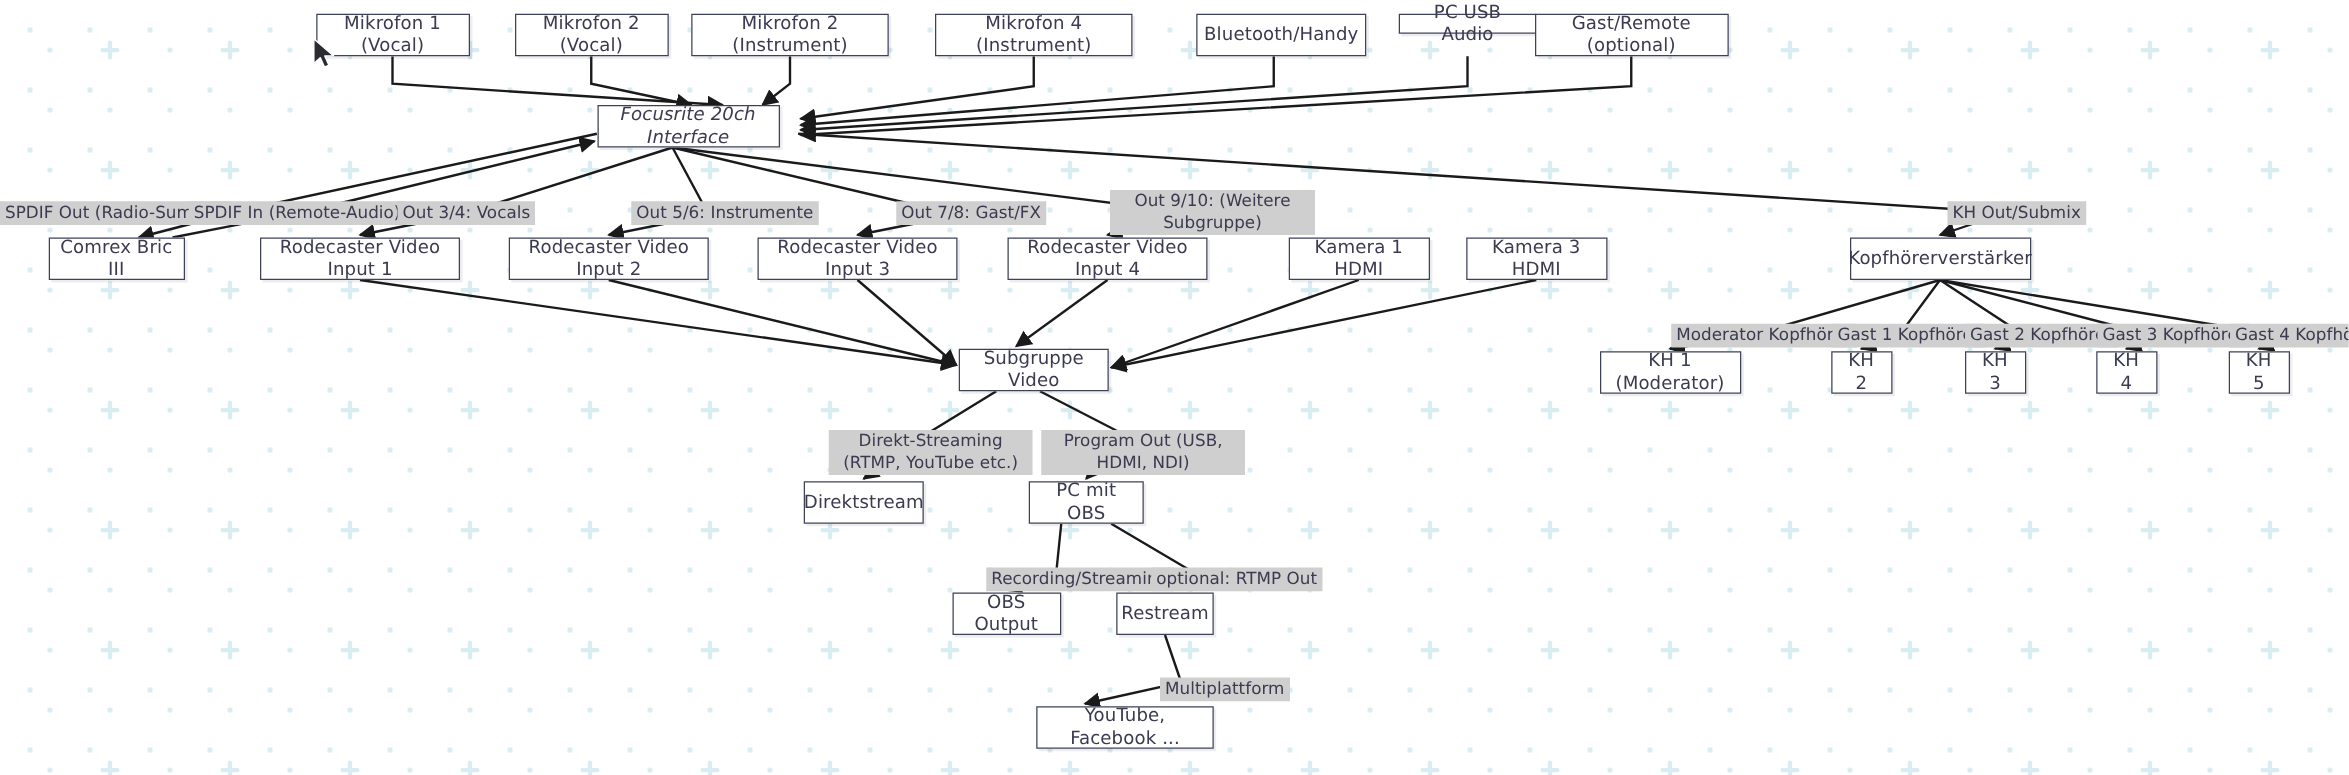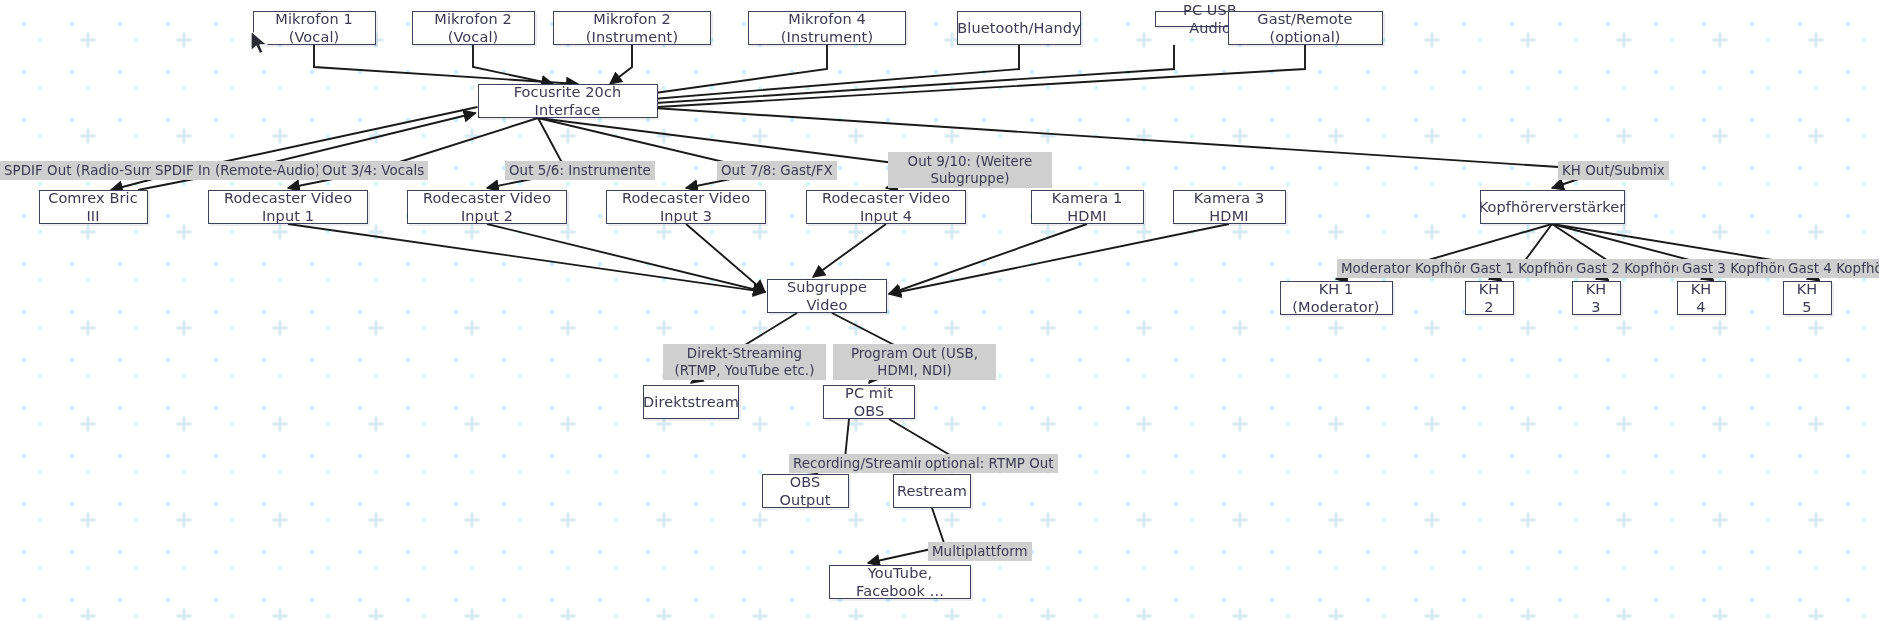--- a/index.html
+++ b/index.html
@@ -629,30 +629,30 @@
       </div>
       <div class="node" style="left: 411.5px; top: 11px; width: 123px; height: 34px; justify-content: flex-end;">
         <span>Mikrofon 2 (Vocal)</span>
       </div>
       <div class="node" style="left: 553px; top: 11px; width: 158px; height: 34px;">
         <span>Mikrofon 2 (Instrument)</span>
       </div>
       <div class="node" style="left: 748px; top: 11px; width: 158px; height: 34px;">
         <span>Mikrofon 4 (Instrument)</span>
       </div>
-      <div class="node" style="left: 957px; top: 11px; width: 124px; height: 34px;">
+      <div class="node" style="left: 957px; top: 11px; width: 136px; height: 34px;">
         <span>Bluetooth/Handy</span>
       </div>
-      <div class="node" style="left: 1119px; top: 11px; width: 110px; height: 16px; margin-left: 36px;">
+      <div class="node" style="left: 1119px; top: 11px; width: 110px; height: 16px;">
         <span>PC USB Audio</span>
       </div>
       <div class="node" style="left: 1227.5px; top: 11px; width: 155px; height: 34px;">
         <span>Gast/Remote (optional)</span>
       </div>
-      <div class="node" style="left: 477.5px; top: 84px; width: 180px; height: 34px;">
+      <div class="node" style="left: 477.5px; top: 84px; width: 146px; height: 34px; font-style: italic;">
         <span>Focusrite 20ch Interface</span>
       </div>
       <div class="node" style="left: 38.5px; top: 190px; width: 109px; height: 34px;">
         <span>Comrex Bric III</span>
       </div>
       <div class="node" style="left: 208px; top: 190px; width: 160px; height: 34px;">
         <span>Rodecaster Video Input 1</span>
       </div>
       <div class="node" style="left: 407px; top: 190px; width: 160px; height: 34px;">
         <span>Rodecaster Video Input 2</span>

